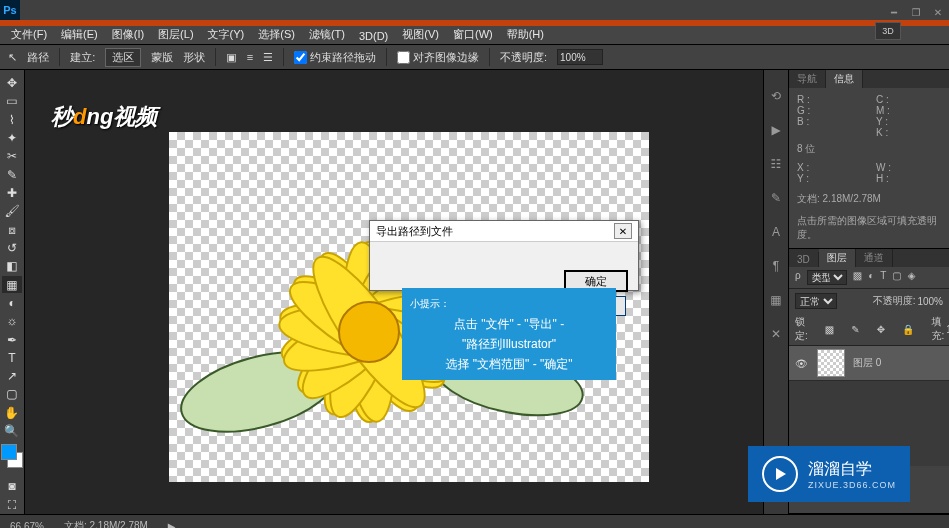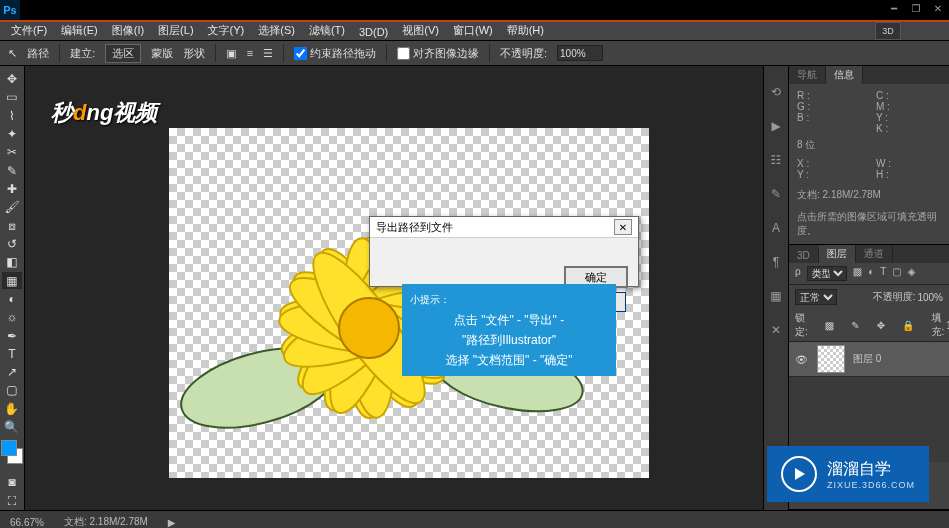--- a/index.html
+++ b/index.html
@@ -1,16 +1,16 @@
 <!DOCTYPE html>
 <html><head>
 <meta charset="utf-8">
 <style>
 html,body{margin:0;padding:0;width:949px;height:528px;background:#1c1c1c;font-family:"Microsoft YaHei",Arial,sans-serif;font-size:11px;color:#c8c8c8;overflow:hidden;position:relative}
-.titlebar{height:20px;background:#000000;display:flex;align-items:flex-start;border-bottom:2px solid #c2410c}
+.titlebar{height:20px;background:#404040;display:flex;align-items:flex-end;border-bottom:6px solid #c2410c}
 .ps-logo{width:20px;height:20px;background:#001e36;color:#31a8ff;font-weight:bold;font-size:11px;display:flex;align-items:center;justify-content:center;margin-right:6px}
 .win-ctrl{margin-left:auto;display:flex}
 .win-btn{width:22px;height:16px;display:flex;align-items:center;justify-content:center;color:#999;font-size:10px}
 .menubar{height:18px;background:#454545;display:flex;align-items:flex-end;padding-left:4px;border-bottom:1px solid #000}
 .menu-item{padding:2px 7px;font-size:11px;color:#e6e6e6}
 .optbar{height:24px;background:#424242;display:flex;align-items:center;padding-left:8px;border-bottom:1px solid #000;gap:10px;font-size:11px;color:#ddd}
 .optbar .sep{width:1px;height:18px;background:#2a2a2a}
 .chk{display:inline-flex;align-items:center;gap:3px}
 .chk input{margin:0}
 .num-field{background:#333;border:1px solid #222;color:#ddd;width:40px;height:14px;font-size:10px;padding:0 2px}
@@ -46,26 +46,26 @@
 .opac{margin-left:auto;display:flex;align-items:center;gap:2px}
 .lock-row{display:flex;align-items:center;gap:17px;padding:2px 6px;background:#424242;border-bottom:1px solid #222}
 .statusbar{height:22px;background:#3a3a3a;display:flex;align-items:center;padding:0 10px;font-size:10px;color:#bbb;gap:20px;border-top:1px solid #000}
 .dialog{position:absolute;left:344px;top:150px;width:268px;background:#f0f0f0;border:1px solid #666;box-shadow:2px 2px 6px rgba(0,0,0,.4);color:#000;font-size:11px}
 .dlg-title{background:#fff;height:20px;display:flex;align-items:center;padding:0 6px;border-bottom:1px solid #ccc}
 .dlg-close{margin-left:auto;width:16px;height:14px;border:1px solid #888;background:#eee;display:flex;align-items:center;justify-content:center;font-size:10px}
 .dlg-body{padding:10px;display:flex;align-items:center;gap:6px}
 .dlg-body select{flex:1;height:18px;font-size:11px;border:1px solid #7a7a7a}
 .dlg-btns{position:absolute;right:10px;top:28px;display:flex;flex-direction:column;gap:4px}
 .dlg-btn{width:60px;height:18px;border:1px solid #003c74;background:#e8e8e8;font-size:11px;display:flex;align-items:center;justify-content:center}
-.dlg-btn.primary{border:2px solid #737373}
+.dlg-btn.primary{border:2px solid #000000}
 .tooltip{position:absolute;left:377px;top:218px;width:198px;background:#2196d6;color:#fff;padding:6px 8px;font-size:12px;line-height:20px}
 .tooltip .ttl{font-size:10px}
 .watermark1{position:absolute;left:26px;top:32px;color:#fff;font-weight:bold;font-style:italic;font-size:22px;text-shadow:1px 1px 2px #000}
 .watermark1 .d{color:#ff9800}
-.watermark2{position:absolute;right:20px;bottom:26px;background:#0d5fb0;color:#fff;padding:10px 14px;display:flex;align-items:center;gap:10px;font-size:16px}
+.watermark2{position:absolute;right:39px;bottom:26px;background:#0d5fb0;color:#fff;padding:10px 14px;display:flex;align-items:center;gap:10px;font-size:16px}
 .wm-play{width:32px;height:32px;border:2px solid #fff;border-radius:50%;display:flex;align-items:center;justify-content:center}
 .wm-play::after{content:"";border-left:10px solid #fff;border-top:6px solid transparent;border-bottom:6px solid transparent;margin-left:3px}
 .wm-txt small{display:block;font-size:9px;letter-spacing:1px;color:#cde}
 .btn3d{position:absolute;right:48px;top:22px;width:24px;height:16px;background:#333;border:1px solid #555;color:#ccc;font-size:9px;display:flex;align-items:center;justify-content:center}
 .panel-icons{display:flex;gap:6px;padding:3px 6px;background:#424242;border-bottom:1px solid #222;color:#bbb}
 .panel-icons span{font-size:10px}
 </style>
 </head>
 <body>
 

